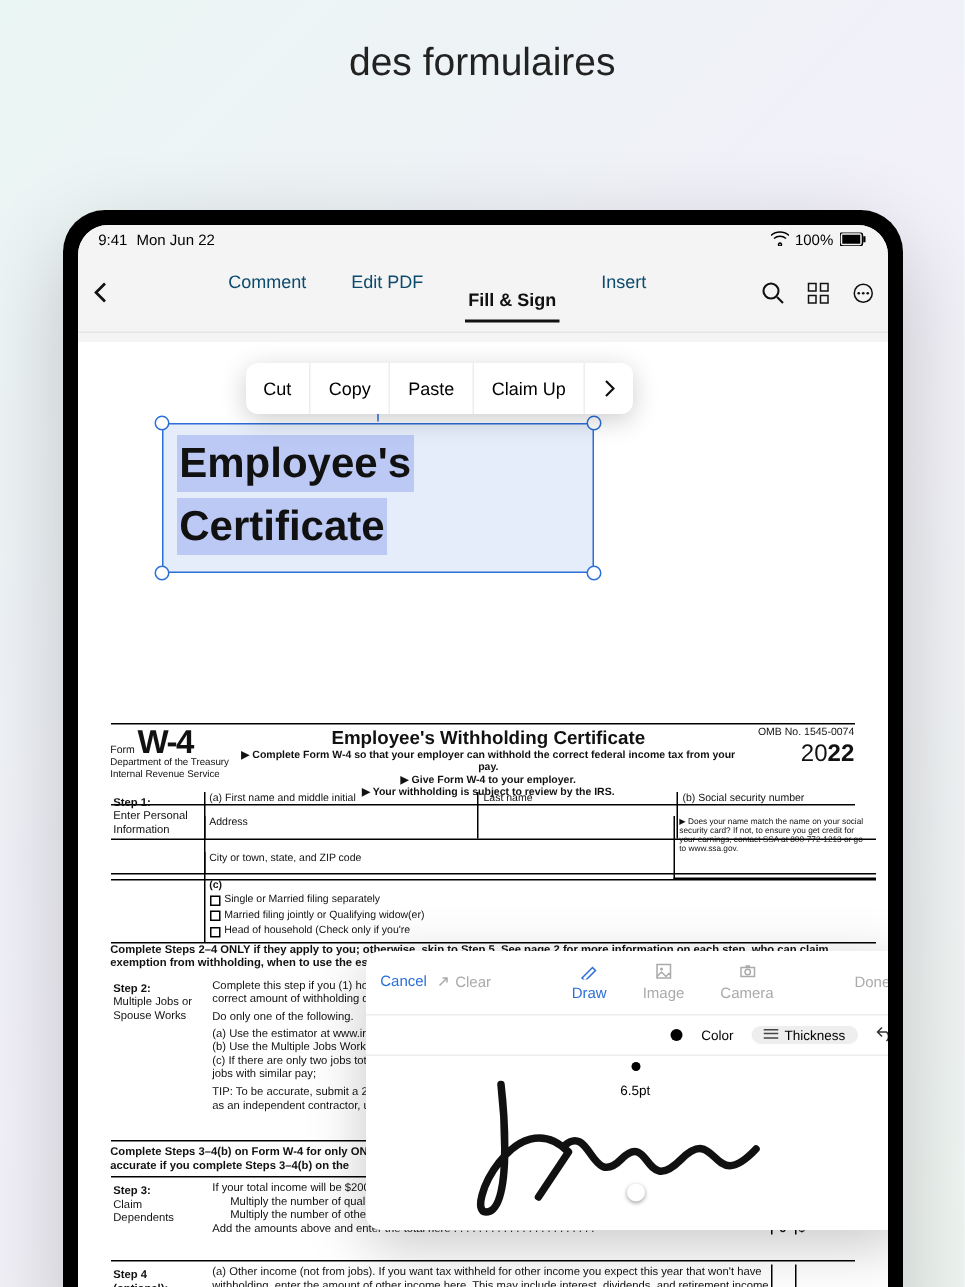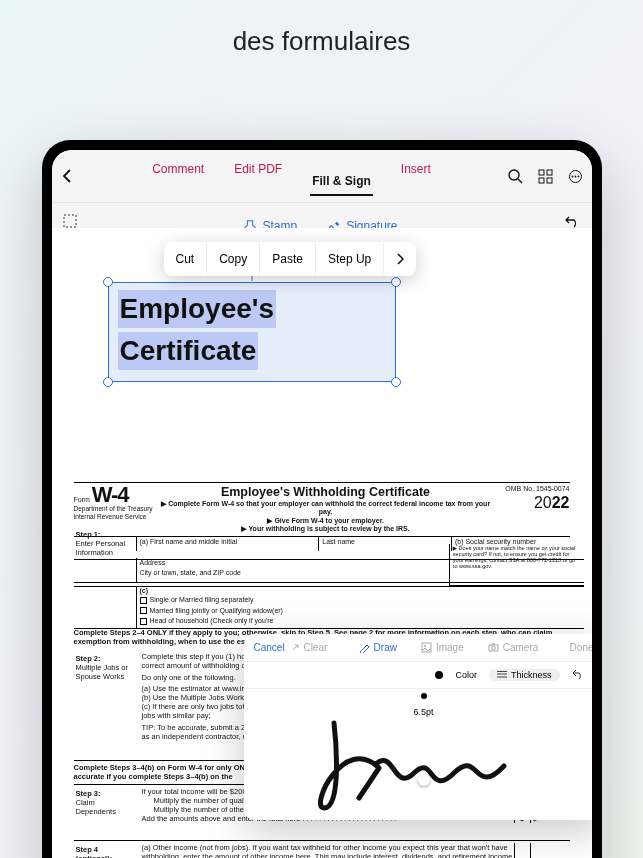--- a/index.html
+++ b/index.html
@@ -9,21 +9,21 @@
 .promo h2 { font-size: 26px; font-weight: 400; color: #222; margin-top: 2px; }
 
 .tablet { position: absolute; top: 140px; left: 50%; transform: translateX(-50%); width: 560px; height: 760px; background: #000; border-radius: 28px; padding: 10px; box-shadow: 0 20px 60px rgba(0,0,0,0.2); }
 .screen { width: 100%; height: 100%; background: #f4f4f4; border-radius: 20px; overflow: hidden; position: relative; }
 
 .statusbar { display: flex; justify-content: space-between; align-items: center; padding: 4px 14px 2px; font-size: 10px; font-weight: 500; background: #f4f4f4; }
 .statusbar .right { display: flex; align-items: center; gap: 4px; }
 
 .topbar { display: flex; align-items: center; padding: 6px 8px; background: #f4f4f4; border-bottom: 1px solid #e5e5e5; }
 .topbar .tabs { flex: 1; display: flex; justify-content: center; gap: 26px; }
-.topbar .tab { font-size: 12px; color: #be185d; padding: 6px 2px; border-bottom: 2px solid transparent; }
+.topbar .tab { font-size: 12px; color: #0c4a6e; padding: 6px 2px; border-bottom: 2px solid transparent; }
 .topbar .tab.active { color: #111; font-weight: 700; border-bottom-color: #111; margin-top: 12px; }
 .topbar .icons { display: flex; gap: 14px; }
 .icon-btn { width: 16px; height: 16px; display: flex; align-items: center; justify-content: center; color: #333; }
 
 .subtools { display: flex; align-items: center; padding: 6px 10px; background: #f4f4f4; border-bottom: 1px solid #e5e5e5; }
 .subtools .center { flex: 1; display: flex; justify-content: center; gap: 30px; align-items: center; }
 .tool { display: flex; align-items: center; gap: 5px; font-size: 12px; color: #2b6fd7; margin-top: 10px; }
 .tool svg { width: 14px; height: 14px; }
 
 .doc { position: absolute; top: 78px; left: 0; right: 0; bottom: 0; background: #fff; overflow: hidden; padding: 12px 22px; font-family: "Times New Roman", serif; color: #111; font-size: 8px; line-height: 1.2; }
@@ -47,36 +47,36 @@
 .form-header .l { width: 84px; font-size: 6.5px; }
 .form-header .l .formw { font-size: 7px; }
 .form-header .l .w4 { font-size: 22px; font-weight: 900; letter-spacing: -1px; line-height: 0.9; }
 .form-header .m { flex: 1; text-align: center; }
 .form-header .m .t { font-size: 12.5px; font-weight: 700; }
 .form-header .m .s { font-size: 7px; font-weight: 700; }
 .form-header .r { width: 76px; text-align: right; font-size: 7px; }
 .form-header .r .yr { font-size: 16px; font-weight: 400; }
 .form-header .r .yr b { color: #111; font-weight: 800; }
 
-.grid-row { position: absolute; left: 22px; right: 8px; display: flex; border-bottom: 0.5px solid #000; align-items: center; }
+.grid-row { position: absolute; left: 22px; right: 8px; display: flex; border-bottom: 0.5px solid #000; }
 .cell { border-left: 0.5px solid #000; padding: 1px 3px; font-size: 7px; min-height: 14px; }
 .cell:first-child { border-left: none; }
 .step-label { width: 62px; font-size: 7.5px; font-weight: 700; padding: 2px 2px; }
 
 .body-text { position: absolute; left: 22px; right: 22px; font-size: 7.5px; }
 
 
 .sig-popup { position: absolute; top: 484px; right: -12px; width: 360px; height: 186px; background: #fff; border-radius: 10px; box-shadow: 0 10px 40px rgba(0,0,0,0.22); z-index: 40; font-family: -apple-system, sans-serif; overflow: hidden; }
 .sig-top { display: flex; align-items: center; padding: 6px 10px; font-size: 10px; border-bottom: 1px solid #eee; }
 .sig-top .l { display: flex; gap: 6px; }
 .blue { color: #2b6fd7; }
 .gray { color: #aaa; }
 .sig-top .c { flex: 1; display: flex; justify-content: center; gap: 16px; }
-.pill { display: flex; align-items: center; gap: 4px; font-size: 10px; padding: 2px 4px; border-radius: 4px; }
-.sig-sub { display: flex; justify-content: flex-end; align-items: center; padding: 6px 20px; gap: 12px; font-size: 9px; border-bottom: 1px solid #eee; }
+.pill { display: flex; align-items: center; gap: 4px; font-size: 10px; padding: 2px 4px; border-radius: 4px; flex-direction: column; }
+.sig-sub { display: flex; justify-content: flex-end; align-items: center; padding: 6px 8px; gap: 12px; font-size: 9px; border-bottom: 1px solid #eee; }
 .dot { width: 8px; height: 8px; border-radius: 50%; background: #000; }
 .thick-chip { background: #eee; border-radius: 10px; padding: 1px 8px; display: flex; align-items: center; gap: 4px; }
 .thick-row { display: flex; align-items: center; padding: 4px 12px; gap: 8px; font-size: 9px; flex-direction: column; }
 .slider { flex: 0 0 110px; height: 3px; background: #ddd; border-radius: 2px; position: relative; }
 .slider .fill { position: absolute; left: 0; top: 0; bottom: 0; width: 35%; background: #2b6fd7; border-radius: 2px; }
 .slider .knob { position: absolute; left: 35%; top: 50%; width: 12px; height: 12px; background: #fff; border-radius: 50%; box-shadow: 0 1px 3px rgba(0,0,0,0.4); transform: translate(-50%,-50%); }
 .sig-canvas { position: absolute; top: 62px; left: 0; right: 0; bottom: 0; }
 .sig-canvas svg { width: 100%; height: 100%; }
 
 .undo-corner { width: 18px; height: 18px; display:flex; align-items:center; }
@@ -88,20 +88,41 @@
 </head>
 <body>
 
 <div class="promo">
   <h2>des formulaires</h2>
 </div>
 
 <div class="tablet">
   <div class="screen">
 
+    <div class="statusbar">
+      <div style="display:flex; gap:6px;">
+        <span>9:41</span>
+        <span>Mon Jun 22</span>
+      </div>
+      <div class="right">
+        <span>
+          <svg width="12" height="10" viewBox="0 0 12 10">
+              <path d="M6 8 a1 1 0 1 0 0.01 0 M2 5 a6 6 0 0 1 8 0 M0 3 a9 9 0 0 1 12 0" stroke="#000" stroke-width="1" fill="none"></path>
+            </svg>
+        </span>
+        <span>100%</span>
+        <span>
+          <svg width="18" height="9" viewBox="0 0 18 9">
+              <rect x="0" y="0" width="15" height="9" rx="2" fill="none" stroke="#000"></rect>
+              <rect x="1.5" y="1.5" width="12" height="6" fill="#000"></rect>
+              <rect x="15.5" y="2.5" width="1.5" height="4" fill="#000"></rect>
+            </svg>
+        </span>
+      </div>
+    </div>
 
     <div class="topbar">
       <div class="icon-btn">
         <svg width="12" height="14" viewBox="0 0 12 14">
             <path d="M8 1 L2 7 L8 13" stroke="#111" stroke-width="1.8" fill="none"></path>
           </svg>
       </div>
       <div class="tabs">
         <div class="tab">Comment</div>
         <div class="tab">Edit PDF</div>
@@ -159,21 +180,21 @@
         <svg width="16" height="14" viewBox="0 0 16 14">
             <path d="M4 3 L1 6 L4 9 M1 6 h8 a5 5 0 0 1 0 7" stroke="#111" stroke-width="1.3" fill="none"></path>
           </svg>
       </div>
     </div>
 
     <div class="context-menu">
       <div class="item">Cut</div>
       <div class="item">Copy</div>
       <div class="item">Paste</div>
-      <div class="item">Step Up</div>
+      <div class="item">Claim Up</div>
       <div class="item">
         <svg width="8" height="12" viewBox="0 0 8 12">
             <path d="M2 1 L7 6 L2 11" stroke="#111" stroke-width="1.5" fill="none"></path>
           </svg>
       </div>
     </div>
 
     <div class="selection-box">
       <div class="rot"></div>
       <div class="handle tl"></div>

